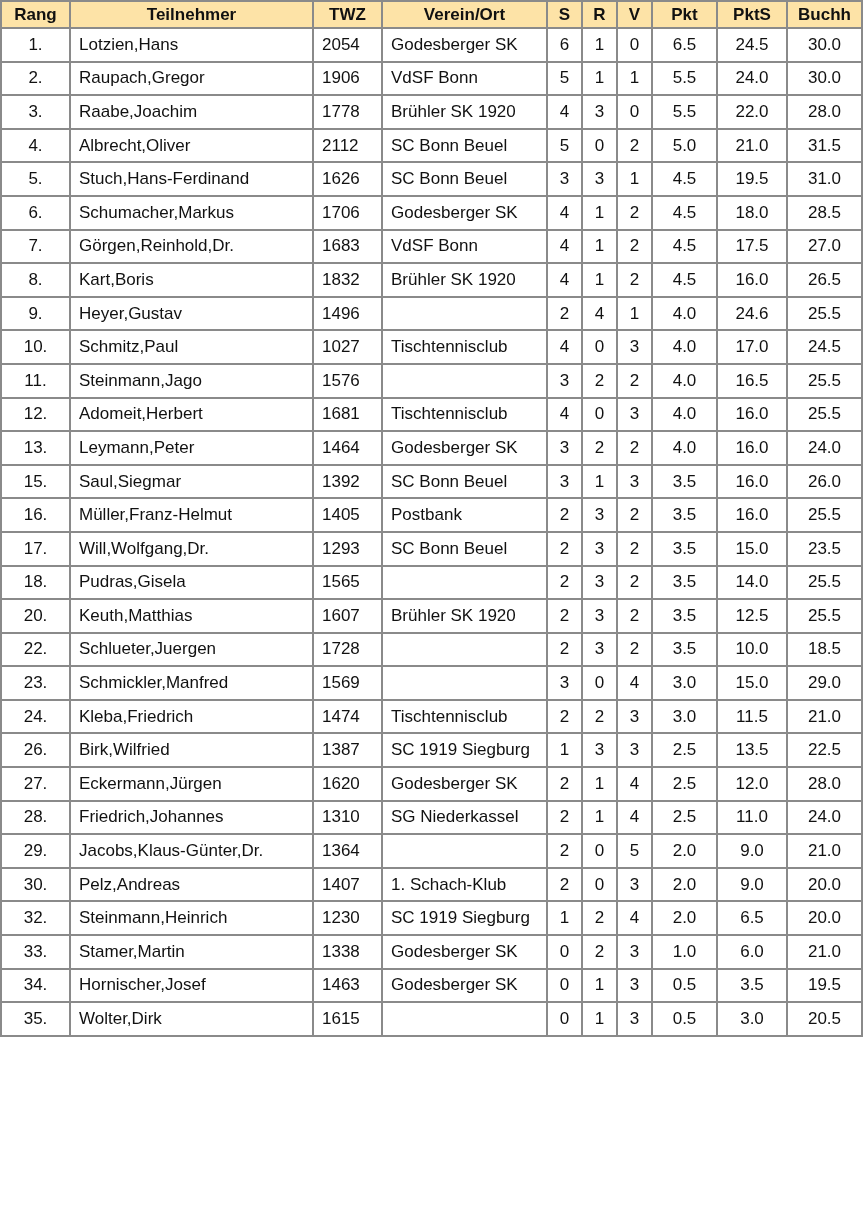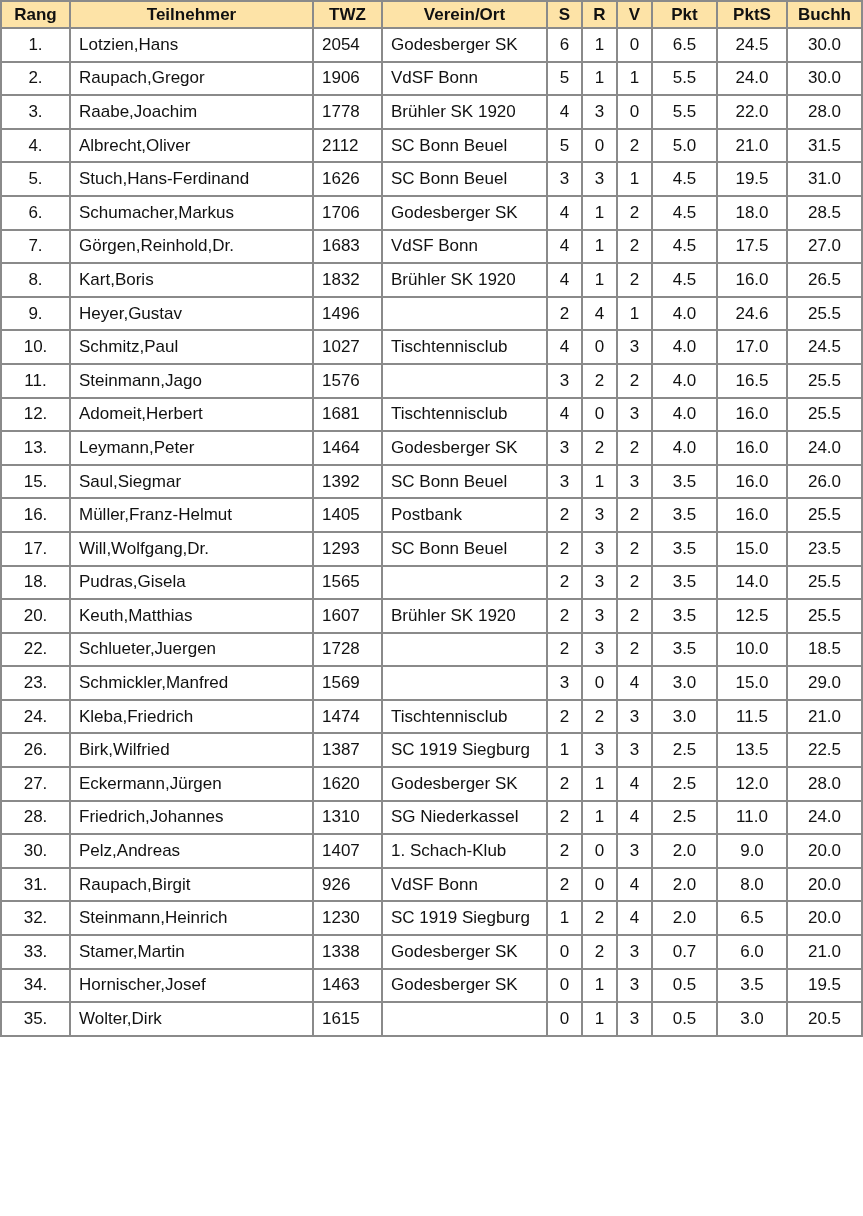--- a/index.html
+++ b/index.html
@@ -344,64 +344,64 @@
         <td class="r">1310</td>
         <td class="l">SG Niederkassel</td>
         <td class="c">2</td>
         <td class="c">1</td>
         <td class="c">4</td>
         <td class="c">2.5</td>
         <td class="c">11.0</td>
         <td class="c">24.0</td>
       </tr>
       <tr>
+        <td class="c">29.</td>
+        <td class="l">Jacobs,Klaus-Günter,Dr.</td>
+        <td class="r">1364</td>
+        <td class="l"></td>
+        <td class="c">2</td>
+        <td class="c">0</td>
+        <td class="c">5</td>
+        <td class="c">2.0</td>
+        <td class="c">9.0</td>
+        <td class="c">21.0</td>
+      </tr>
+      <tr>
         <td class="c">30.</td>
         <td class="l">Pelz,Andreas</td>
         <td class="r">1407</td>
         <td class="l">1. Schach-Klub</td>
         <td class="c">2</td>
         <td class="c">0</td>
         <td class="c">3</td>
         <td class="c">2.0</td>
         <td class="c">9.0</td>
         <td class="c">20.0</td>
       </tr>
       <tr>
-        <td class="c">31.</td>
-        <td class="l">Raupach,Birgit</td>
-        <td class="r">926</td>
-        <td class="l">VdSF Bonn</td>
-        <td class="c">2</td>
-        <td class="c">0</td>
-        <td class="c">4</td>
-        <td class="c">2.0</td>
-        <td class="c">8.0</td>
-        <td class="c">20.0</td>
-      </tr>
-      <tr>
         <td class="c">32.</td>
         <td class="l">Steinmann,Heinrich</td>
         <td class="r">1230</td>
         <td class="l">SC 1919 Siegburg</td>
         <td class="c">1</td>
         <td class="c">2</td>
         <td class="c">4</td>
         <td class="c">2.0</td>
         <td class="c">6.5</td>
         <td class="c">20.0</td>
       </tr>
       <tr>
         <td class="c">33.</td>
         <td class="l">Stamer,Martin</td>
         <td class="r">1338</td>
         <td class="l">Godesberger SK</td>
         <td class="c">0</td>
         <td class="c">2</td>
         <td class="c">3</td>
-        <td class="c">0.7</td>
+        <td class="c">1.0</td>
         <td class="c">6.0</td>
         <td class="c">21.0</td>
       </tr>
       <tr>
         <td class="c">34.</td>
         <td class="l">Hornischer,Josef</td>
         <td class="r">1463</td>
         <td class="l">Godesberger SK</td>
         <td class="c">0</td>
         <td class="c">1</td>

